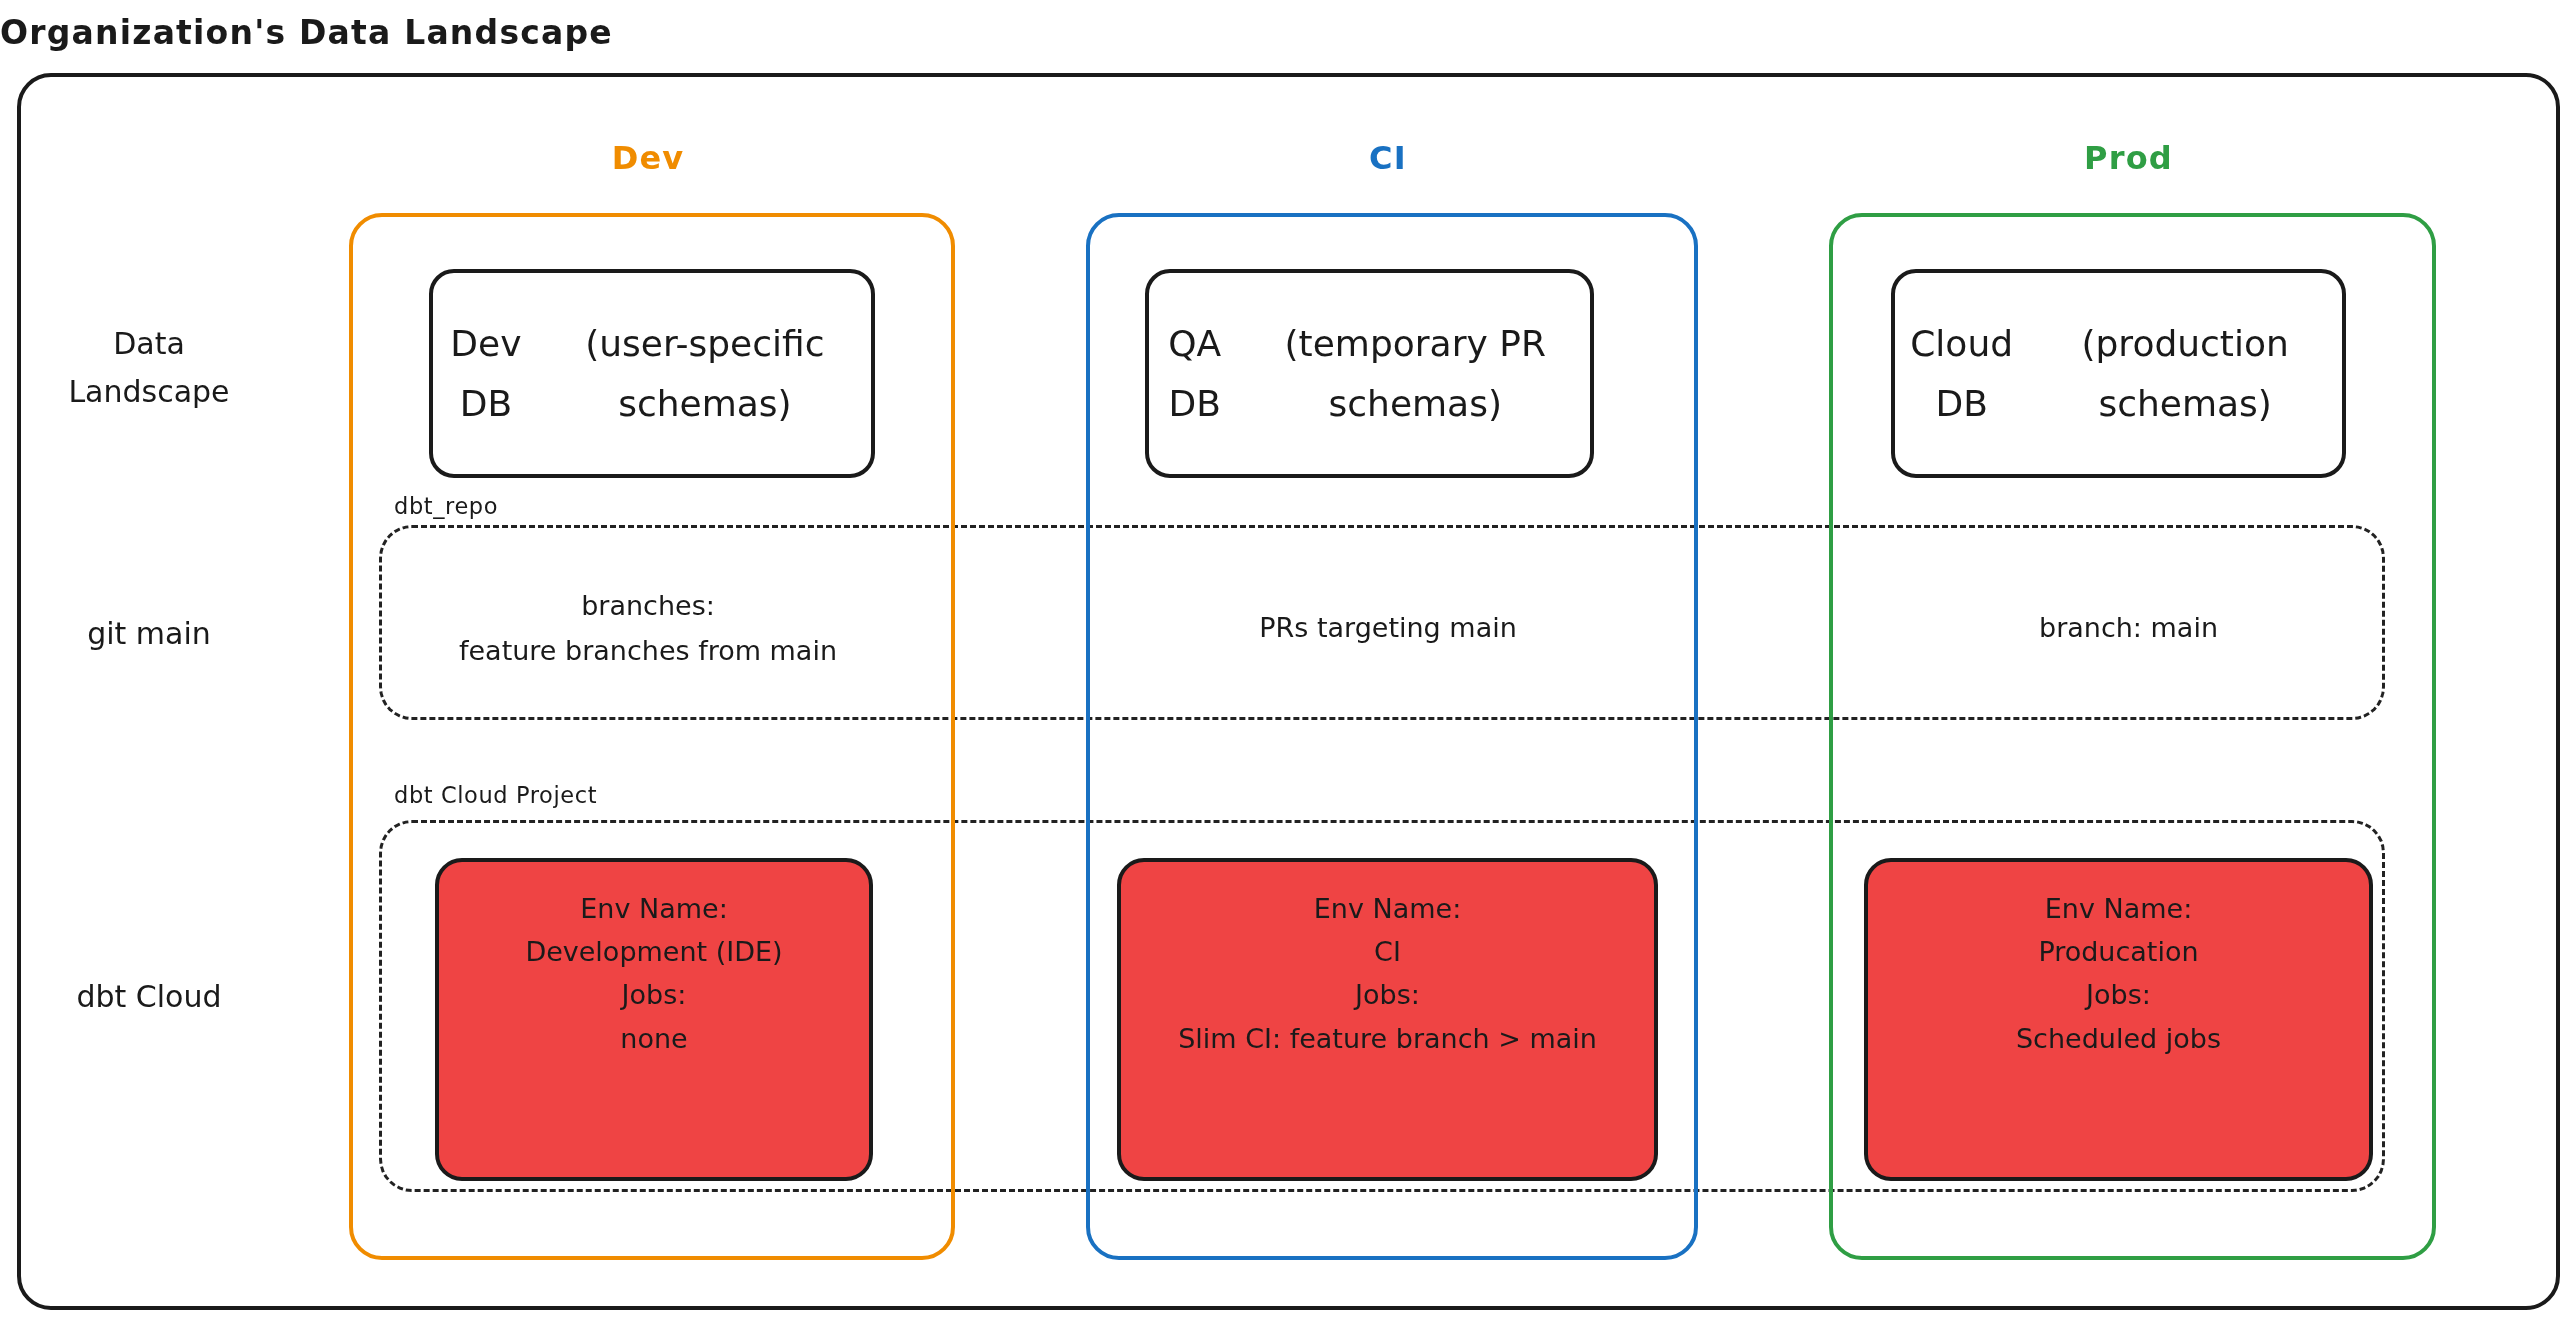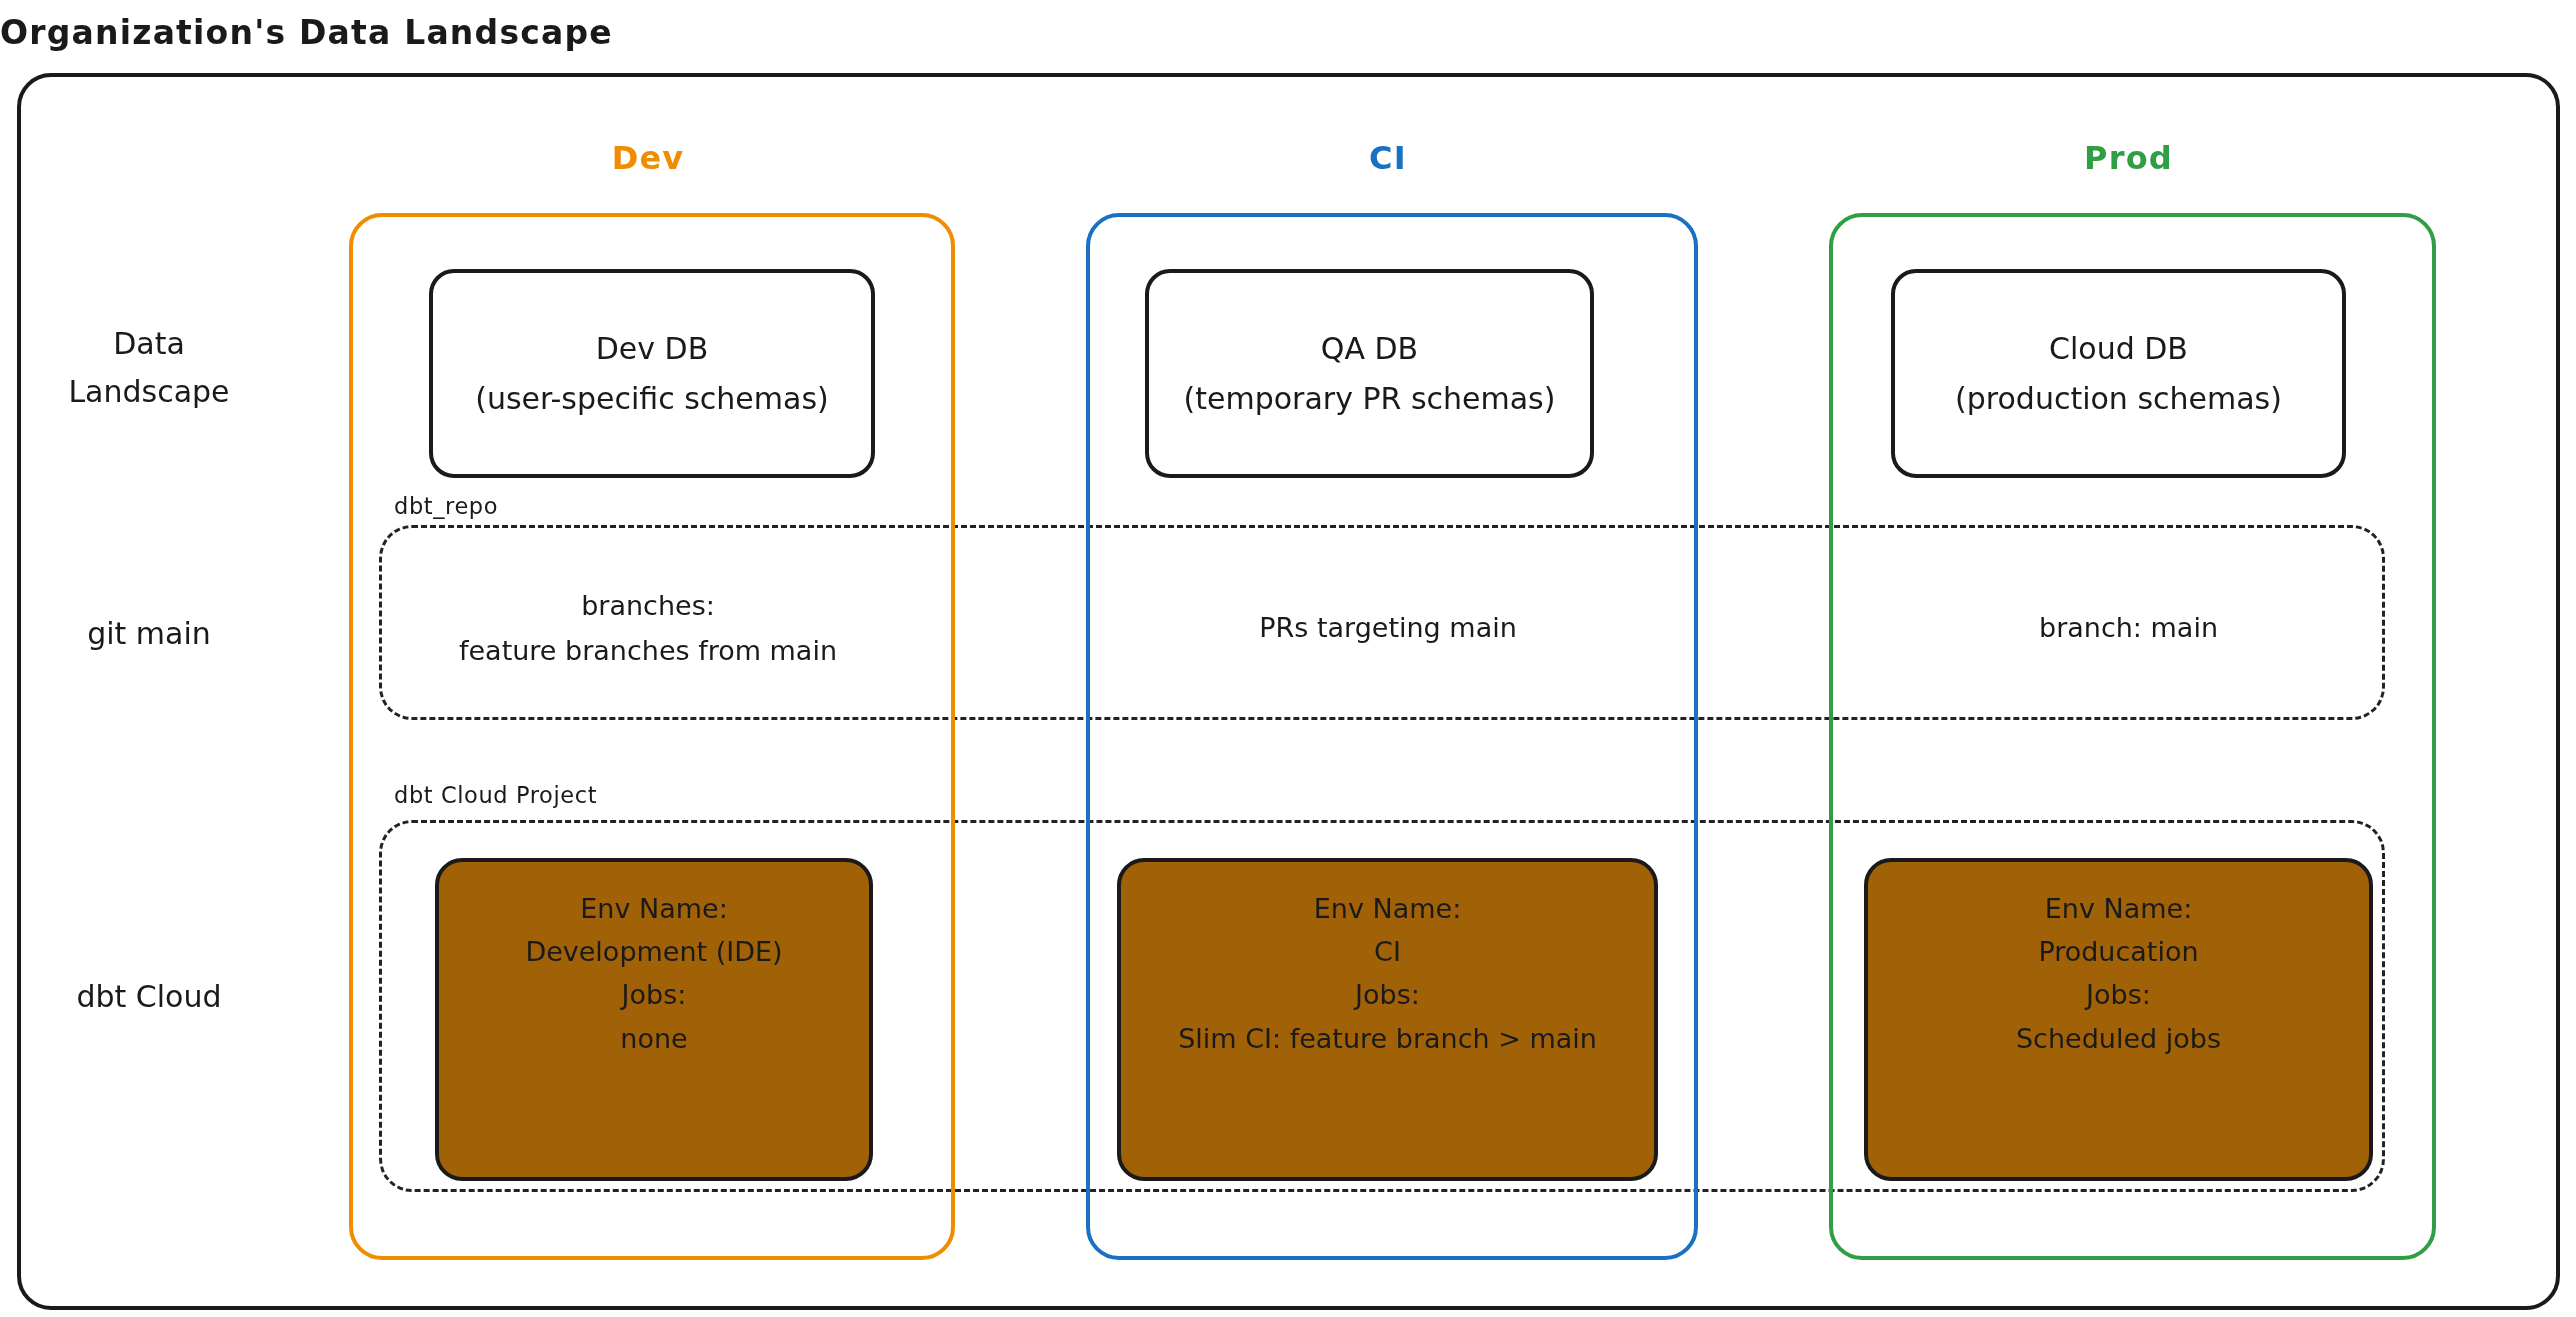--- a/index.html
+++ b/index.html
@@ -32,30 +32,30 @@
     border-radius:33px;z-index:2;background:transparent;
   }
   .dashed-repo{top:525px;height:189px;}
   .dashed-project{top:820px;height:366px;}
   .mini-label{
     position:absolute;left:394px;font-size:22.5px;z-index:5;letter-spacing:0.6px;
   }
   .db-box{
     position:absolute;top:269px;height:201px;background:#ffffff;
     border:4.1px solid #1a1a1a;border-radius:25px;z-index:4;
-    display:flex;flex-direction:column;align-items:center;justify-content:center;
-    text-align:center;font-size:30px;line-height:1.65;
+    display:flex;align-items:center;justify-content:center;
+    text-align:center;font-size:36px;line-height:1.65;
   }
   .git-text{
     position:absolute;top:553px;height:151px;z-index:5;
     display:flex;flex-direction:column;align-items:center;justify-content:center;
     text-align:center;font-size:27px;line-height:1.65;
   }
   .env-box{
-    position:absolute;top:858px;height:323px;background:#a16207;
+    position:absolute;top:858px;height:323px;background:#ef4444;
     border:4.1px solid #1a1a1a;border-radius:27px;z-index:4;
     display:flex;flex-direction:column;align-items:center;justify-content:flex-start;
     padding-top:25px;box-sizing:border-box;
     text-align:center;font-size:27px;line-height:1.6;
   }
   .jobs-group{}
   
   .col-dev   {left:349px;width:598px;}
   .col-ci    {left:1086px;width:604px;}
   .col-prod  {left:1829px;width:599px;}

